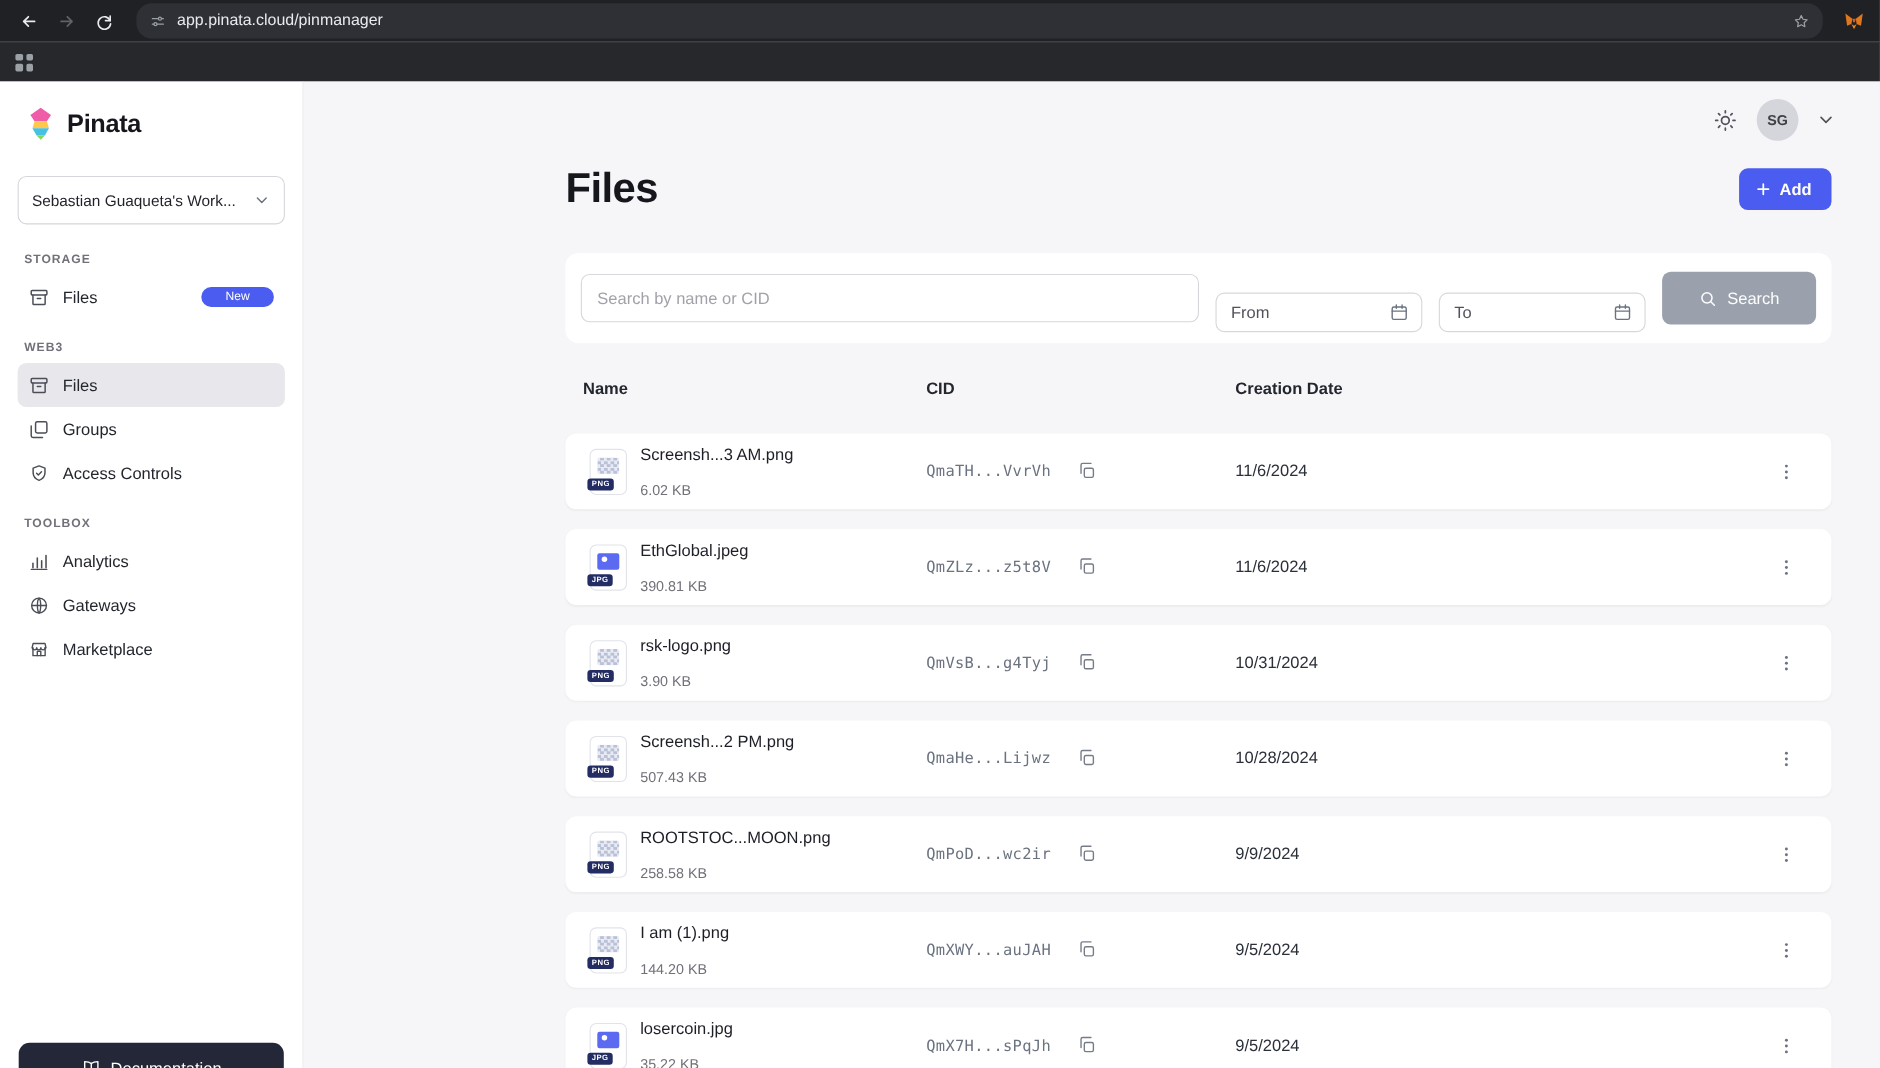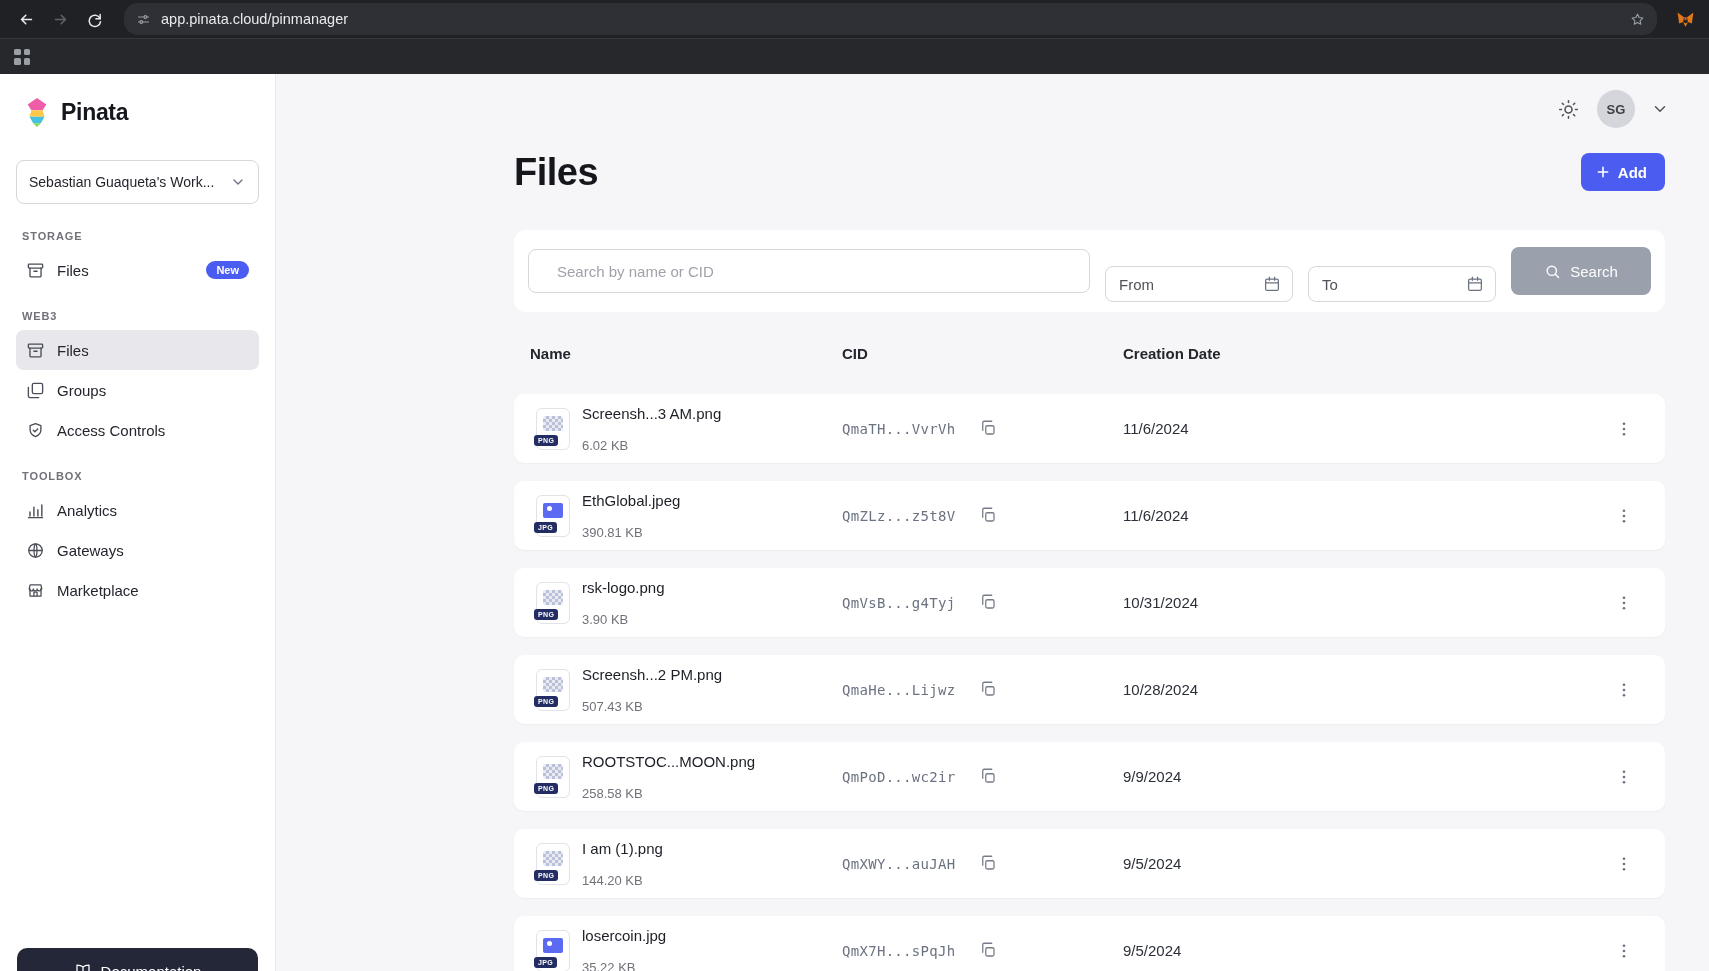--- a/index.html
+++ b/index.html
@@ -31,41 +31,41 @@
   .workspace { margin-top:24px; height:44px; border:1px solid #d6d6db; border-radius:8px; display:flex; align-items:center; padding:0 12px; gap:8px; cursor:pointer; background:#fff; }
   .ws-text { flex:1; font-size:14px; font-weight:500; color:#1f2228; white-space:nowrap; overflow:hidden; text-overflow:ellipsis; }
   .chev { width:16px; height:16px; color:#6b7280; flex:0 0 auto; }
 
   .section-label { margin:26px 6px 8px; font-size:11px; font-weight:700; letter-spacing:0.9px; color:#71717a; }
   .section-label.tight { margin-top:20px; }
   .nav-item { height:40px; border-radius:8px; display:flex; align-items:center; gap:12px; padding:0 10px; cursor:pointer; color:#27272e; }
   .nav-item.selected { background:#e7e7ec; }
   .nav-item .icon { width:19px; height:19px; color:#4b4e57; flex:0 0 auto; }
   .nav-label { font-size:15px; color:#23262d; }
-  .badge-new { margin-left:auto; background:#4b5cf0; color:#fff; font-size:11px; font-weight:700; padding:3px 10px; border-radius:999px; }
+  .badge-new { margin-left:auto; background:#4b5cf0; color:#fff; font-size:11px; font-weight:400; padding:3px 22px; border-radius:999px; }
 
   .doc-btn { position:absolute; left:17px; right:17px; top:874px; height:46px; background:#232738; color:#fff; border-radius:10px; display:flex; align-items:center; justify-content:center; gap:9px; font-size:15px; cursor:pointer; }
   .doc-btn .icon { width:18px; height:18px; color:#fff; }
 
   
   .main { flex:1; position:relative; background:#f6f6f8; }
   .user-cluster { position:absolute; top:16px; right:40px; display:flex; align-items:center; gap:16px; }
   .theme-btn { width:26px; height:26px; color:#52525b; cursor:pointer; display:flex; align-items:center; justify-content:center; }
   .theme-btn svg { width:21px; height:21px; }
   .avatar { width:38px; height:38px; border-radius:50%; background:#d4d6db; color:#3f3f46; font-size:13px; font-weight:700; display:flex; align-items:center; justify-content:center; cursor:pointer; }
   .caret-btn { width:18px; height:18px; color:#52525b; cursor:pointer; }
 
   .content { position:absolute; left:238px; top:0; width:1151px; }
   .page-head { margin-top:76px; height:44px; display:flex; align-items:center; justify-content:space-between; }
   .page-title { font-size:38px; font-weight:700; color:#15171c; letter-spacing:-0.5px; }
   .add-btn { height:38px; padding:0 18px 0 14px; background:#4b5cf0; border:none; border-radius:8px; color:#fff; font-size:15px; font-weight:600; display:flex; align-items:center; gap:7px; cursor:pointer; font-family:Liberation Sans, sans-serif; }
   .add-btn svg { width:16px; height:16px; }
 
   .search-card { margin-top:36px; background:#fff; border-radius:12px; padding:10px 14px; display:flex; align-items:center; gap:15px; }
-  .search-input { flex:1; height:44px; border:1px solid #d7d7dc; border-radius:8px; padding:0 28px; font-size:15px; color:#1f2228; font-family:inherit; outline:none; background:#fff; }
+  .search-input { flex:1; height:44px; border:1px solid #d7d7dc; border-radius:8px; padding:0 14px; font-size:15px; color:#1f2228; font-family:inherit; outline:none; background:#fff; }
   .search-input::placeholder { color:#a1a1aa; }
   .date-field { width:188px; height:36px; border:1px solid #d7d7dc; border-radius:8px; display:flex; align-items:center; padding:0 11px 0 13px; gap:8px; background:#fff;margin-top:26px; }
   .date-field input { flex:1; min-width:0; border:none; outline:none; font-size:15px; color:#1f2228; font-family:inherit; background:transparent; }
   .date-field input::placeholder { color:#52525b; }
   .date-field svg { width:18px; height:18px; color:#6b7280; flex:0 0 auto; cursor:pointer; }
   .search-btn { width:140px; height:48px; background:#9aa1ad; border:none; border-radius:8px; color:#fdfdfd; font-size:15px; font-weight:500; display:flex; align-items:center; justify-content:center; gap:9px; cursor:default; font-family:inherit; }
   .search-btn svg { width:17px; height:17px; }
 
   .table-head { margin-top:30px; height:22px; display:grid; grid-template-columns:312px 281px 1fr 30px; padding:0 24px 0 16px; align-items:center; }
   .th { font-size:15px; font-weight:700; color:#23262d; }

